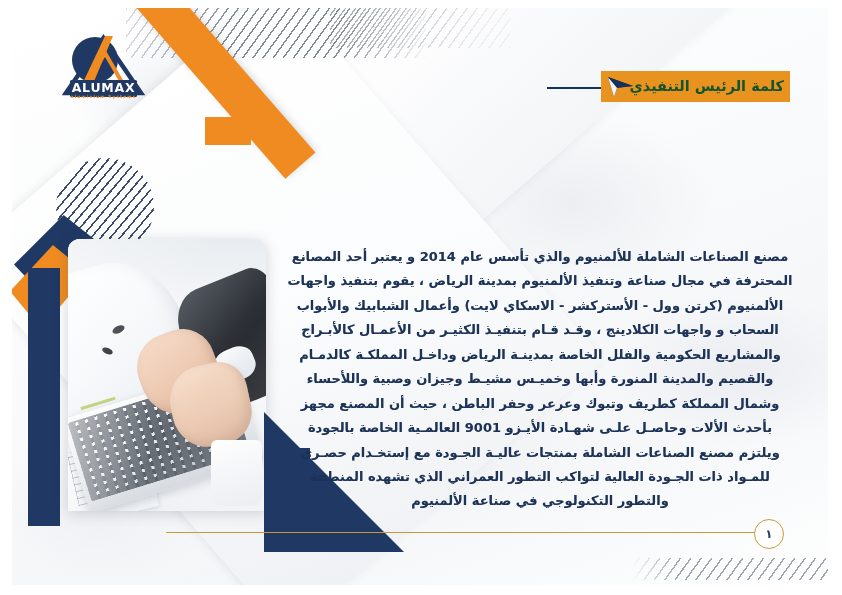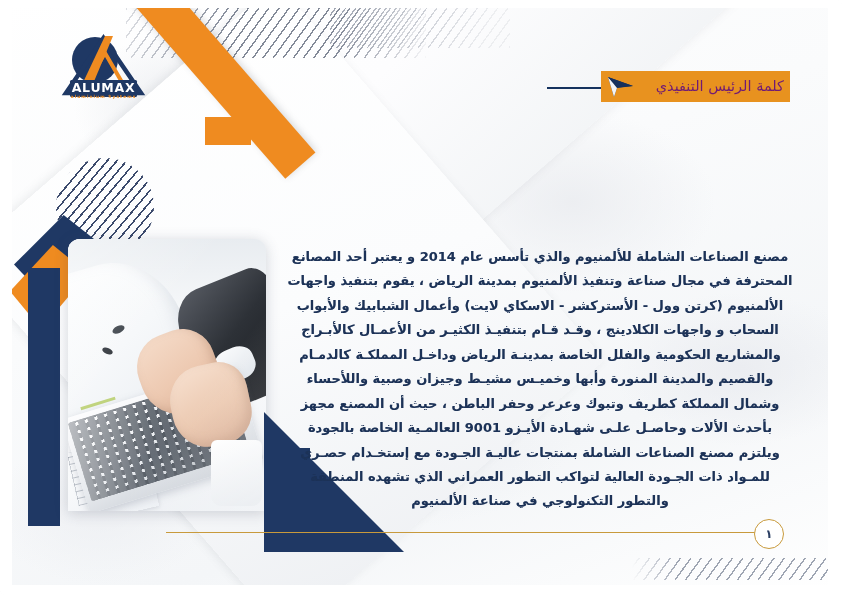--- a/index.html
+++ b/index.html
@@ -162,21 +162,21 @@
 
   
   .title-line{
     position:absolute;left:547px;top:87px;width:58px;height:2px;background:#14325e;
   }
   .title-banner{
     position:absolute;left:601px;top:71px;width:189px;height:31px;background:#e8921f;
     display:flex;align-items:center;justify-content:flex-start;
   }
   .title-text{
-    color:#701a75;font-size:14.5px;font-weight:400;line-height:1;
+    color:#14532d;font-size:14.5px;font-weight:700;line-height:1;
     padding-right:6px;white-space:nowrap;letter-spacing:0;margin-left:33px;
   }
   .play-arrow{
     position:absolute;left:4px;top:4px;width:30px;height:24px;
   }
 
   
   .body-text{
     position:absolute;left:286px;top:232px;width:508px;
     color:#1c3257;font-size:13px;line-height:1.88;

